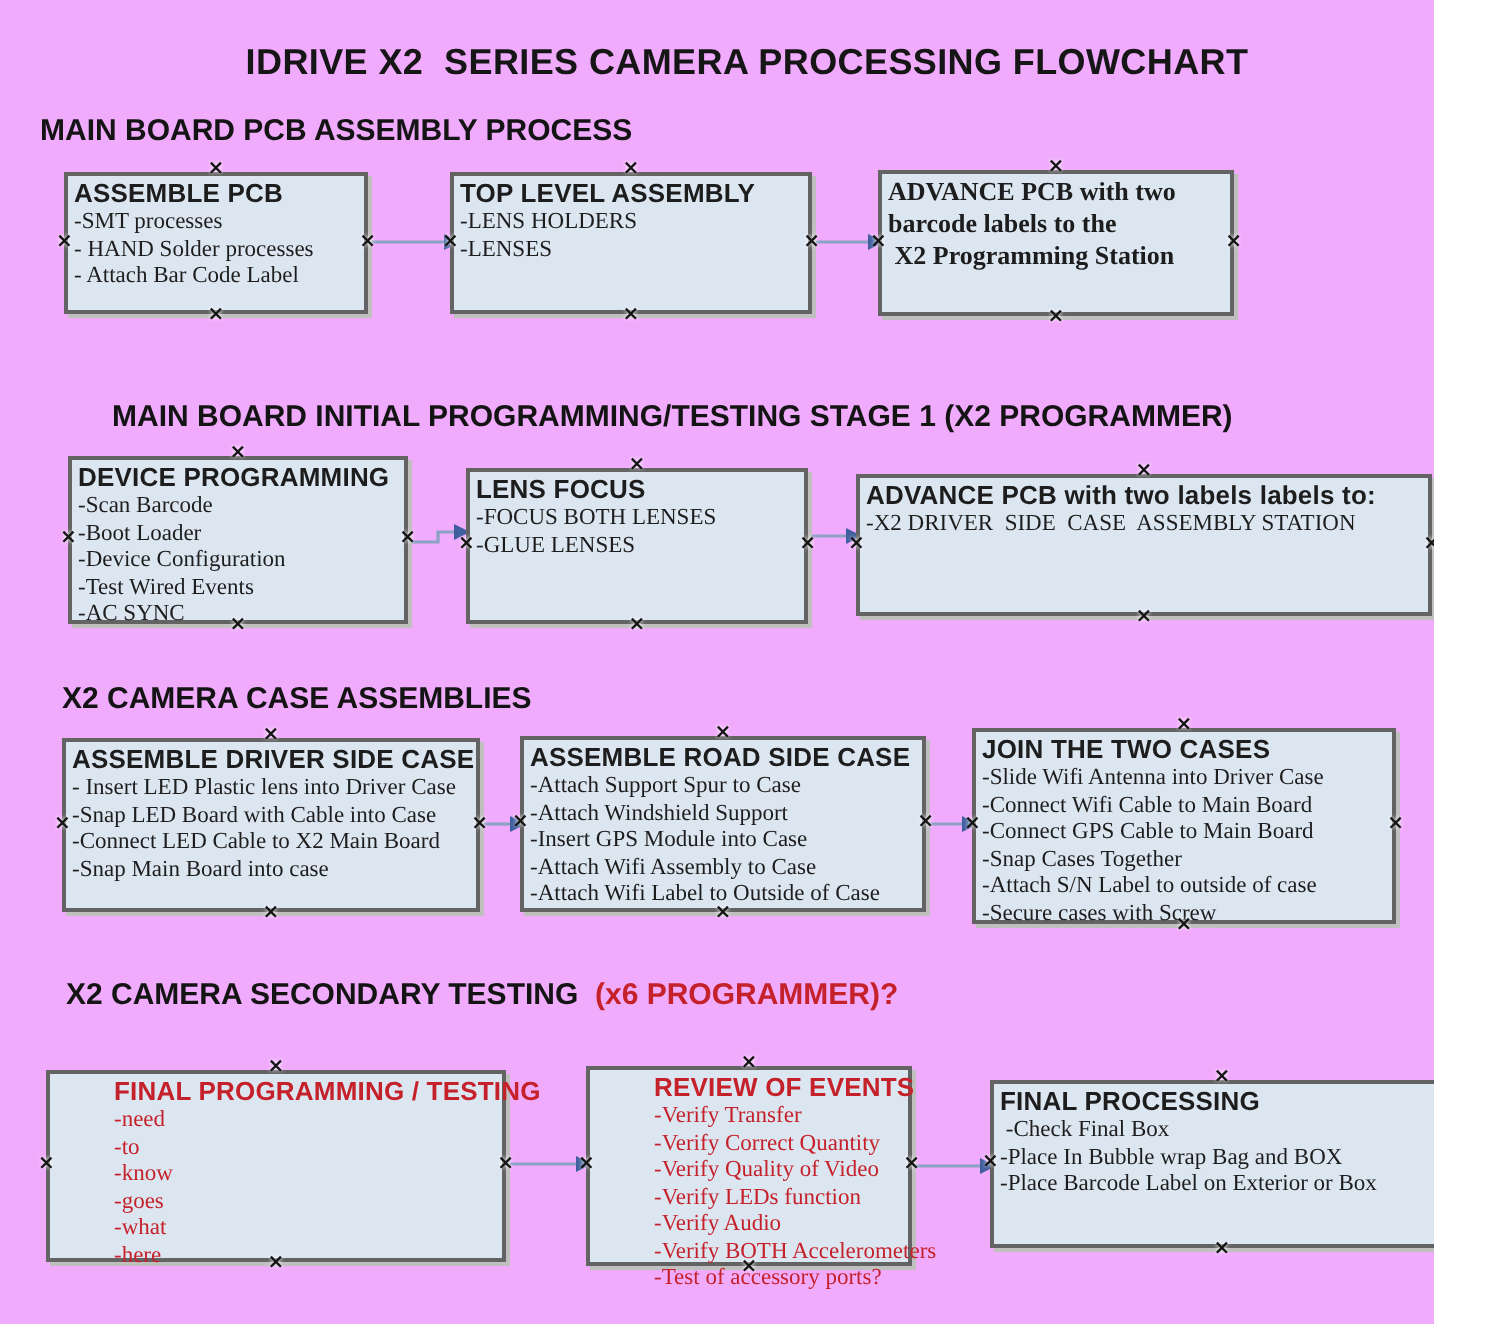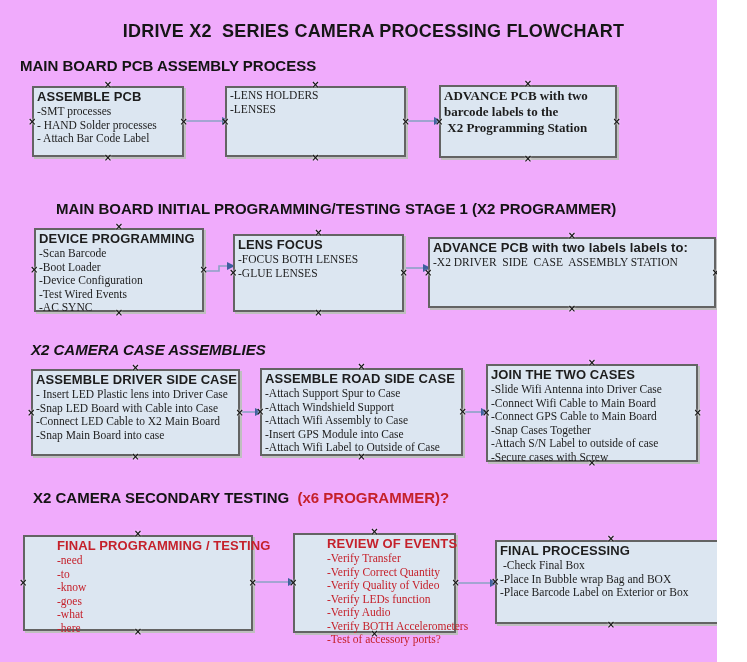--- a/index.html
+++ b/index.html
@@ -9,21 +9,21 @@
   .page-title{
     position:absolute;left:0;top:21px;width:747px;text-align:center;
     font-size:18px;font-weight:bold;color:#161616;white-space:pre;letter-spacing:.2px;
   }
   .heading{
     position:absolute;font-size:15px;font-weight:bold;color:#141414;white-space:pre;
   }
   .heading .red-part{color:#c5212b;margin-top:24px;}
   .h0{left:20px;top:57px;}
   .h1{left:20px;top:200px;margin-left:36px;}
-  .h2{left:31px;top:341px;font-style:italic;}
+  .h2{left:31px;top:341px;}
   .h3{left:33px;top:489px;}
 
   .fbox{
     position:absolute;box-sizing:border-box;
     background:#dce6f1;border:2px solid #636363;
     box-shadow:2px 2px 0 #bfbfbf;
     padding:1px 2px 0 3px;color:#1d1d1d;
   }
   .btitle{font-size:13px;font-weight:bold;line-height:16px;white-space:pre;letter-spacing:.1px;}
   .bline{font-size:11.5px;line-height:13.5px;white-space:pre;font-family:Liberation Serif, serif;}
@@ -102,20 +102,21 @@
       <div class="btitle">ASSEMBLE PCB</div>
       <div class="bline">-SMT processes</div>
       <div class="bline">- HAND Solder processes</div>
       <div class="bline">- Attach Bar Code Label</div>
       <span class="cp cp-t">×</span>
       <span class="cp cp-b">×</span>
       <span class="cp cp-l">×</span>
       <span class="cp cp-r">×</span>
     </div>
     <div class="fbox s0b1">
+      <div class="btitle">TOP LEVEL ASSEMBLY</div>
       <div class="bline">-LENS HOLDERS</div>
       <div class="bline">-LENSES</div>
       <span class="cp cp-t">×</span>
       <span class="cp cp-b">×</span>
       <span class="cp cp-l">×</span>
       <span class="cp cp-r">×</span>
     </div>
     <div class="fbox s0b2">
       <div class="bline bold">ADVANCE PCB with two</div>
       <div class="bline bold">barcode labels to the</div>
@@ -164,22 +165,22 @@
       <div class="bline">-Snap Main Board into case</div>
       <span class="cp cp-t">×</span>
       <span class="cp cp-b">×</span>
       <span class="cp cp-l">×</span>
       <span class="cp cp-r">×</span>
     </div>
     <div class="fbox s2b1">
       <div class="btitle">ASSEMBLE ROAD SIDE CASE</div>
       <div class="bline">-Attach Support Spur to Case</div>
       <div class="bline">-Attach Windshield Support</div>
+      <div class="bline">-Insert GPS Module into Case</div>
       <div class="bline">-Attach Wifi Assembly to Case</div>
-      <div class="bline">-Insert GPS Module into Case</div>
       <div class="bline">-Attach Wifi Label to Outside of Case</div>
       <span class="cp cp-t">×</span>
       <span class="cp cp-b">×</span>
       <span class="cp cp-l">×</span>
       <span class="cp cp-r">×</span>
     </div>
     <div class="fbox s2b2">
       <div class="btitle">JOIN THE TWO CASES</div>
       <div class="bline">-Slide Wifi Antenna into Driver Case</div>
       <div class="bline">-Connect Wifi Cable to Main Board</div>

